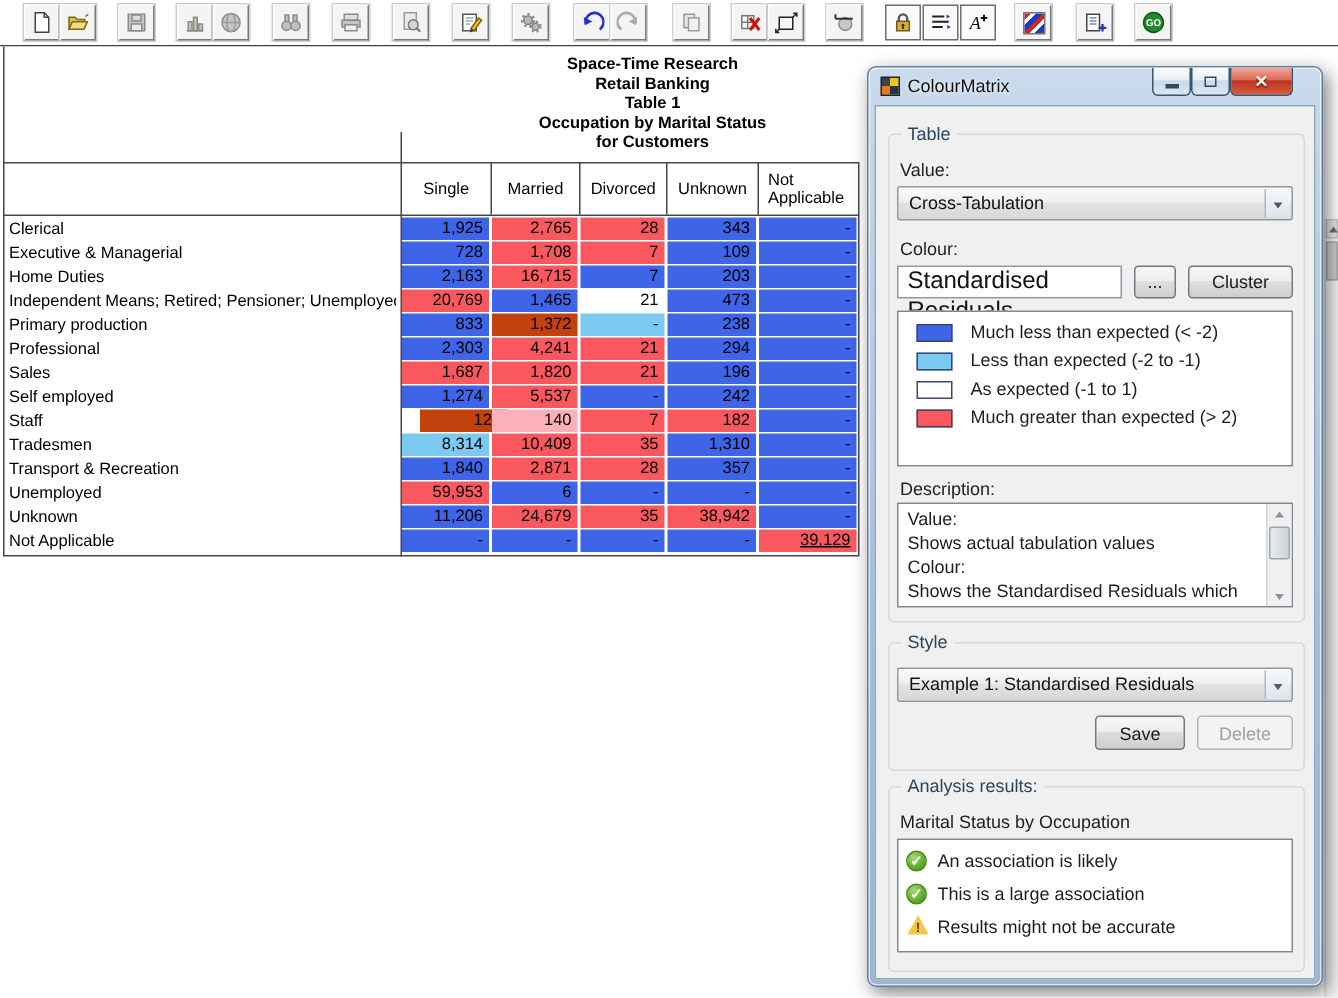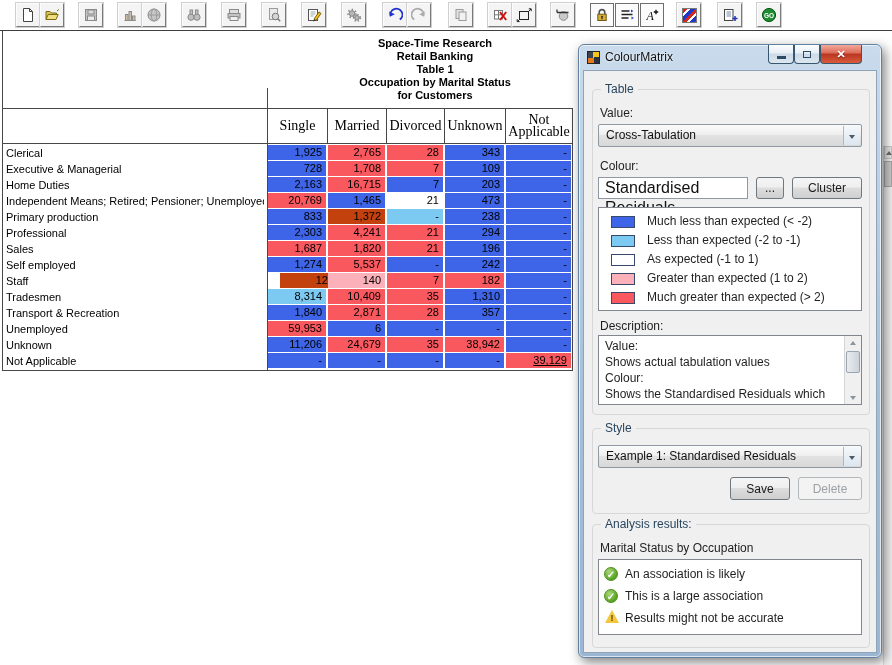--- a/index.html
+++ b/index.html
@@ -16,22 +16,22 @@
   .tb-btn.pressed { border-color:#6E6E6E; background:#FBFBFB; box-shadow:none; }
   .tb-btn .ic { width:16px; height:16px; display:block; }
   .cm-swatch { width:15px; height:15px; border:1px solid #777;
                background:repeating-linear-gradient(135deg,#D22820 0 3px,#FFFFFF 3px 5.5px,#2038C8 5.5px 8.5px); }
 
   
   .doc { position:absolute; left:0; top:31px; width:892px; height:634px; background:#fff; }
   .titleblock { position:absolute; left:0; top:6px; width:870px; text-align:center;
                 font-size:11px; font-weight:bold; color:#000; line-height:13px; }
   .tline { position:absolute; background:#474747; }
-  .colhdr { position:absolute; display:flex; align-items:center; justify-content:center; text-align:center;
-            font-size:14px; color:#000; line-height:12px;font-family:Liberation Serif, serif; }
+  .colhdr { position:absolute; display:flex; align-items:center; justify-content:center; 
+            font-size:11px; color:#000; line-height:12px; }
   .rowlabel { position:absolute; font-size:11px; color:#000; line-height:16px; white-space:nowrap; overflow:hidden; }
   .cell { position:absolute; font-size:11px; color:#000; text-align:right; padding-right:4px; line-height:15px; }
 
   
   .main-sb { position:absolute; left:883px; top:146px; width:9px; height:519px; background:#F2F2F2; border-left:1px solid #DCDCDC; }
   .main-sb .arr { position:absolute; left:0; top:0; width:8px; height:13px; background:#E8E8E8; border:1px solid #C9C9C9; }
   .main-sb .arr:after { content:""; position:absolute; left:1px; top:4px; border-left:3px solid transparent;
                         border-right:3px solid transparent; border-bottom:4px solid #6E6E6E; }
   .main-sb .thumb { position:absolute; left:0; top:15px; width:8px; height:26px; background:#CDCDCD; border:1px solid #A8A8A8; }
 
@@ -446,24 +446,20 @@
           </div>
           <div class="legend-item">
             <span class="legend-sw" style="background: rgb(124, 201, 242);"></span>
             <span class="legend-tx">Less than expected (-2 to -1)</span>
           </div>
           <div class="legend-item">
             <span class="legend-sw" style="background: rgb(255, 255, 255);"></span>
             <span class="legend-tx">As expected (-1 to 1)</span>
           </div>
           <div class="legend-item">
-            <span class="legend-sw" style="background: rgb(252, 176, 186);"></span>
-            <span class="legend-tx">Greater than expected (1 to 2)</span>
-          </div>
-          <div class="legend-item">
             <span class="legend-sw" style="background: rgb(249, 88, 95);"></span>
             <span class="legend-tx">Much greater than expected (&gt; 2)</span>
           </div>
         </div>
 
       <span class="dlbl" style="left:16px;top:248px;">Description:</span>
       <div class="whitebox" style="left:14px;top:264px;width:264px;height:70px;padding-top:2px;">
         <div id="desc-lines" style="margin-right:18px;overflow:hidden;">
             <div class="desc-line">Value:</div>
             <div class="desc-line">Shows actual tabulation values</div>

